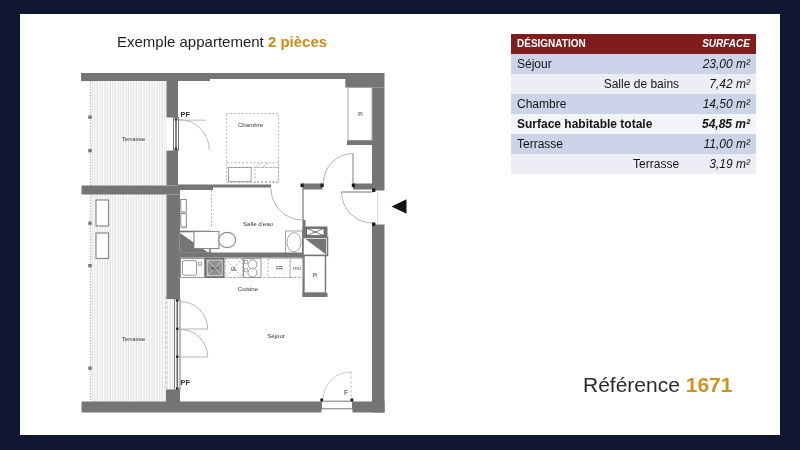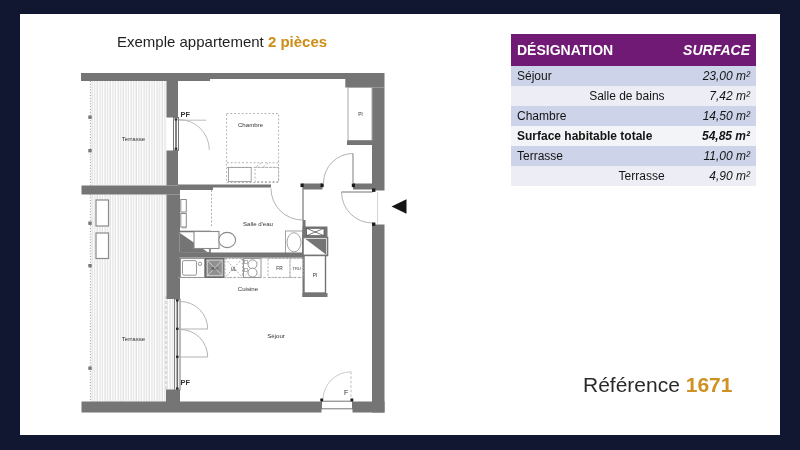--- a/index.html
+++ b/index.html
@@ -3,21 +3,21 @@
 <meta charset="utf-8">
 <style>
   html,body{margin:0;padding:0;width:800px;height:450px;overflow:hidden;
     font-family:"Liberation Sans",sans-serif;background:#111631;}
   #white{position:absolute;left:20px;top:14px;width:760px;height:421px;background:#ffffff;}
   #title{position:absolute;left:117px;top:33px;font-size:15px;color:#1f1f1f;}
   #title b{color:#cd8d16;}
   #tbl{position:absolute;left:511px;top:34px;width:245px;border-collapse:collapse;font-size:12px;color:#141414;}
   #tbl td{padding:0 6px;height:20px;line-height:20px;}
   #tbl td.v{text-align:right;font-style:italic;}
-  #tbl tr.h td{background:#701a75;color:#ffffff;font-weight:bold;font-size:14px;height:32px;}
+  #tbl tr.h td{background:#7f1d1d;color:#ffffff;font-weight:bold;font-size:10px;height:20px;}
   #tbl tr.b td{background:#cdd3e9;}
   #tbl tr.w td{background:#edeef5;text-align:right;}
   #tbl tr.t td{background:#f3f4f8;font-weight:bold;margin-top:33px;}
   #ref{position:absolute;left:583px;top:373px;font-size:21px;color:#2a2a2a;}
   #ref b{color:#ce9122;}
   svg{position:absolute;left:0;top:0;}
   text{font-family:"Liberation Sans",sans-serif;fill:#333333;}
 </style>
 </head>
 <body>
@@ -47,21 +47,21 @@
   <tr class="t">
         <td>Surface habitable totale</td>
         <td class="v">54,85 m²</td>
       </tr>
   <tr class="b">
         <td>Terrasse</td>
         <td class="v">11,00 m²</td>
       </tr>
   <tr class="w">
         <td>Terrasse</td>
-        <td class="v">4,90 m²</td>
+        <td class="v">3,19 m²</td>
       </tr>
 </tbody>
   </table>
 
 <div id="ref">Référence <b>1671</b></div>
 
 <svg width="800" height="450" viewBox="0 0 800 450">
   <defs>
     <pattern id="hv" width="2.6" height="8" patternUnits="userSpaceOnUse">
       <path d="M1,0V8" stroke="#d6d6d6" stroke-width="0.9"></path>

